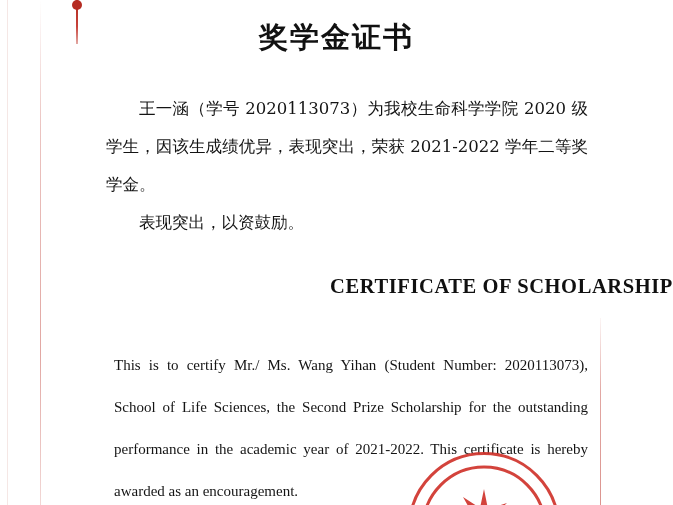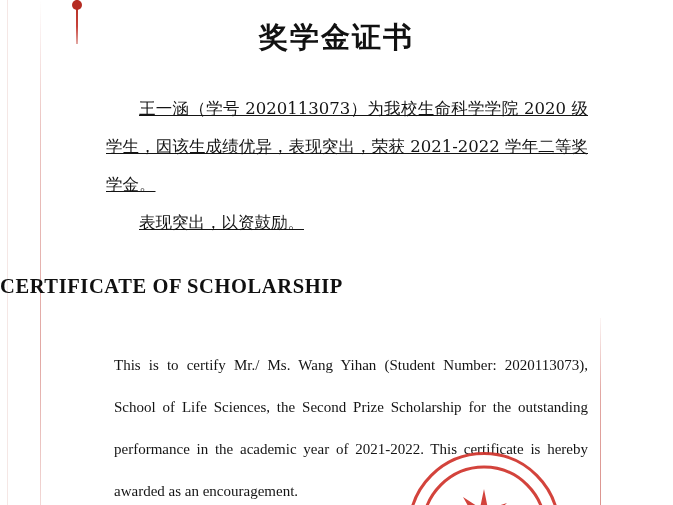--- a/index.html
+++ b/index.html
@@ -89,29 +89,28 @@
     line-height: 38px;
     color: #141414;
     text-align: justify;
     text-justify: inter-ideograph;
   }
   .cn-body p {
     margin: 0;
   }
   .cn-indent {
     text-indent: 2em;
-    text-decoration: underline;
   }
 
   .en-title {
     position: absolute;
     left: 0;
     top: 275px;
     width: 673px;
-    text-align: left;
+    text-align: right;
     font-family: "Liberation Serif", serif;
     font-weight: bold;
     font-size: 20.5px;
     letter-spacing: 0.6px;
     color: #101010;
   }
 
   .en-body {
     position: absolute;
     left: 114px;

